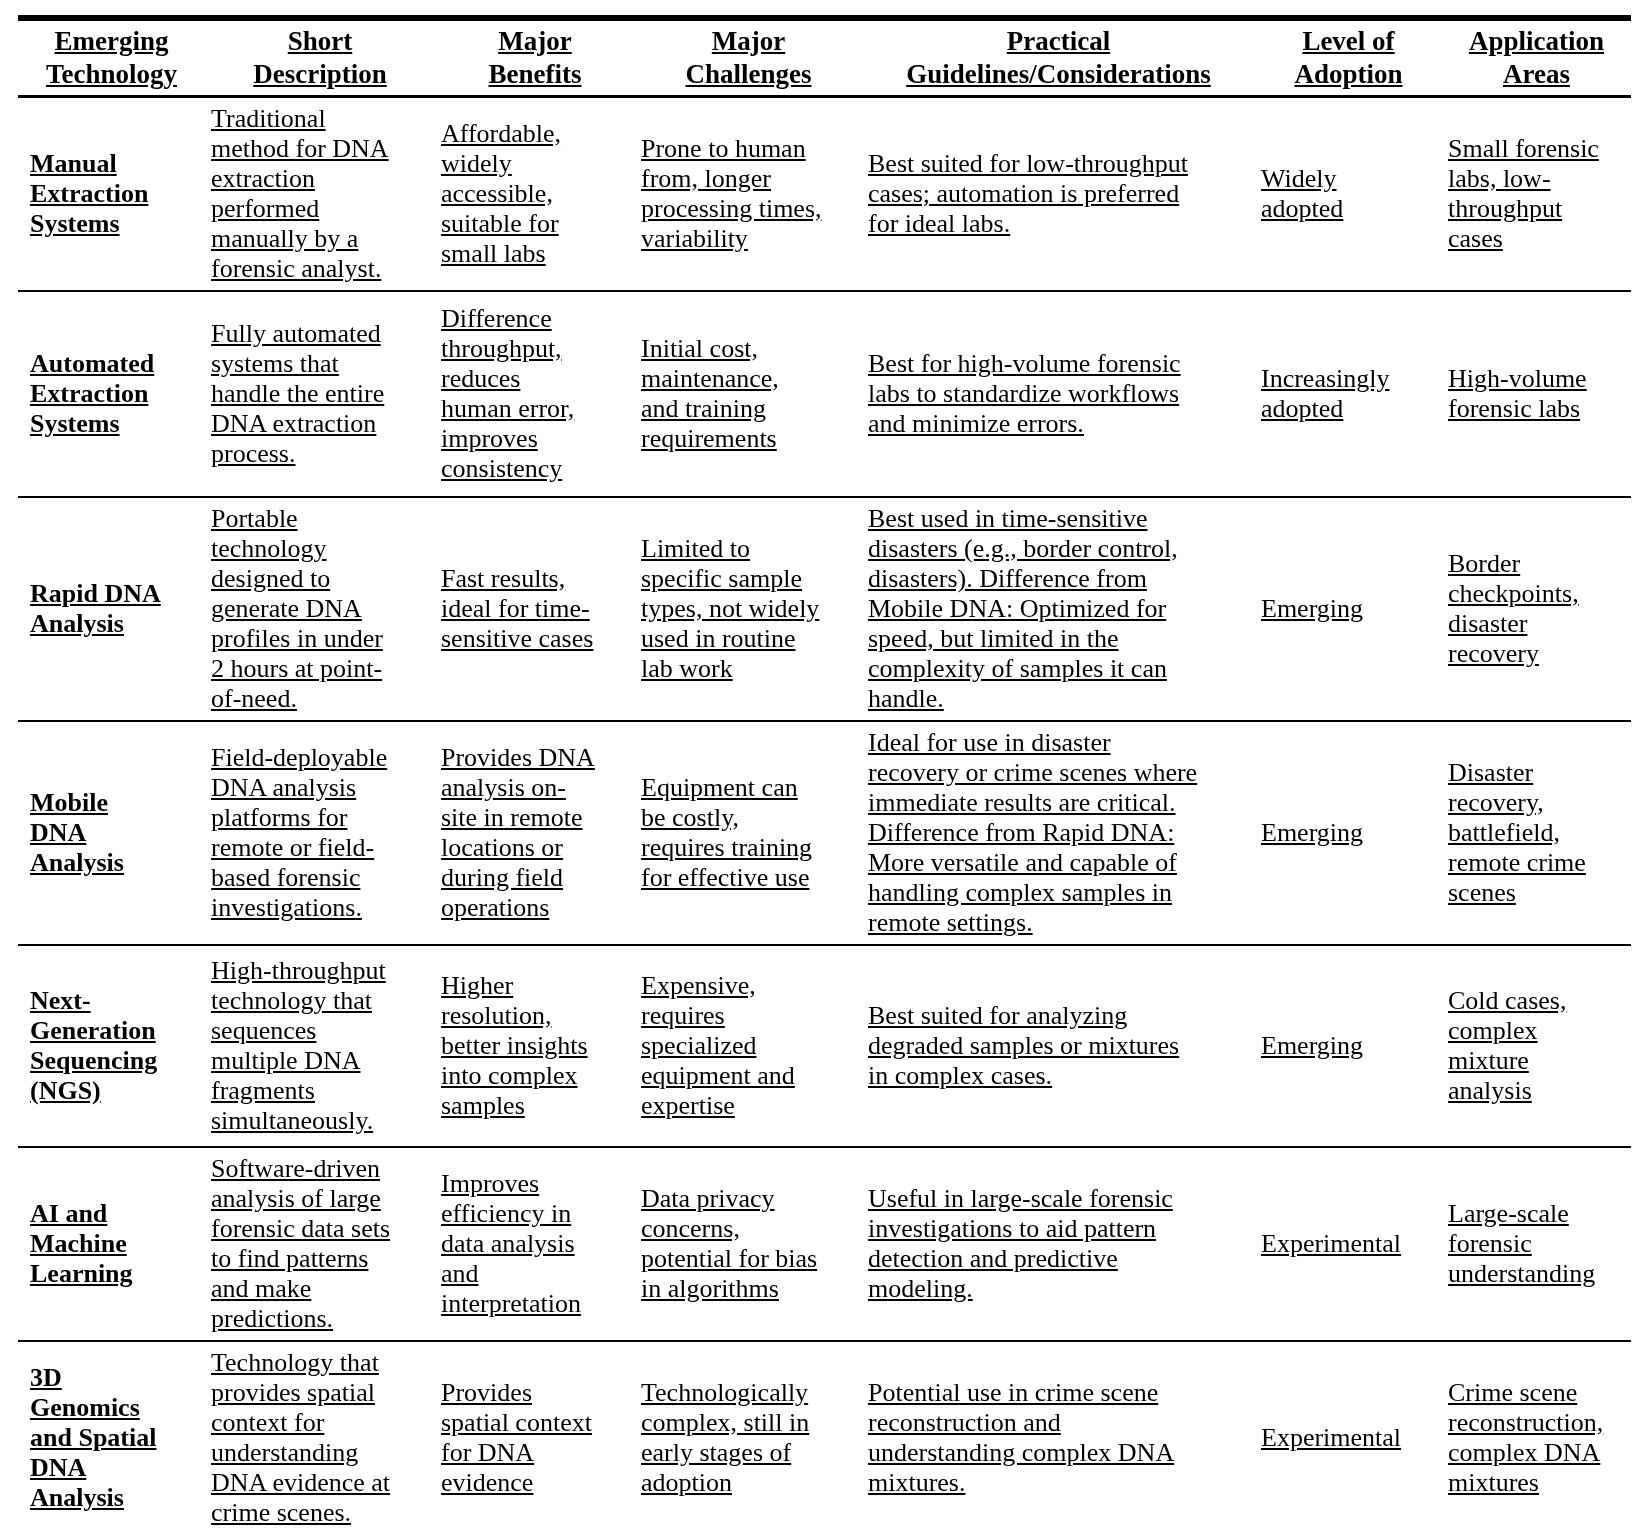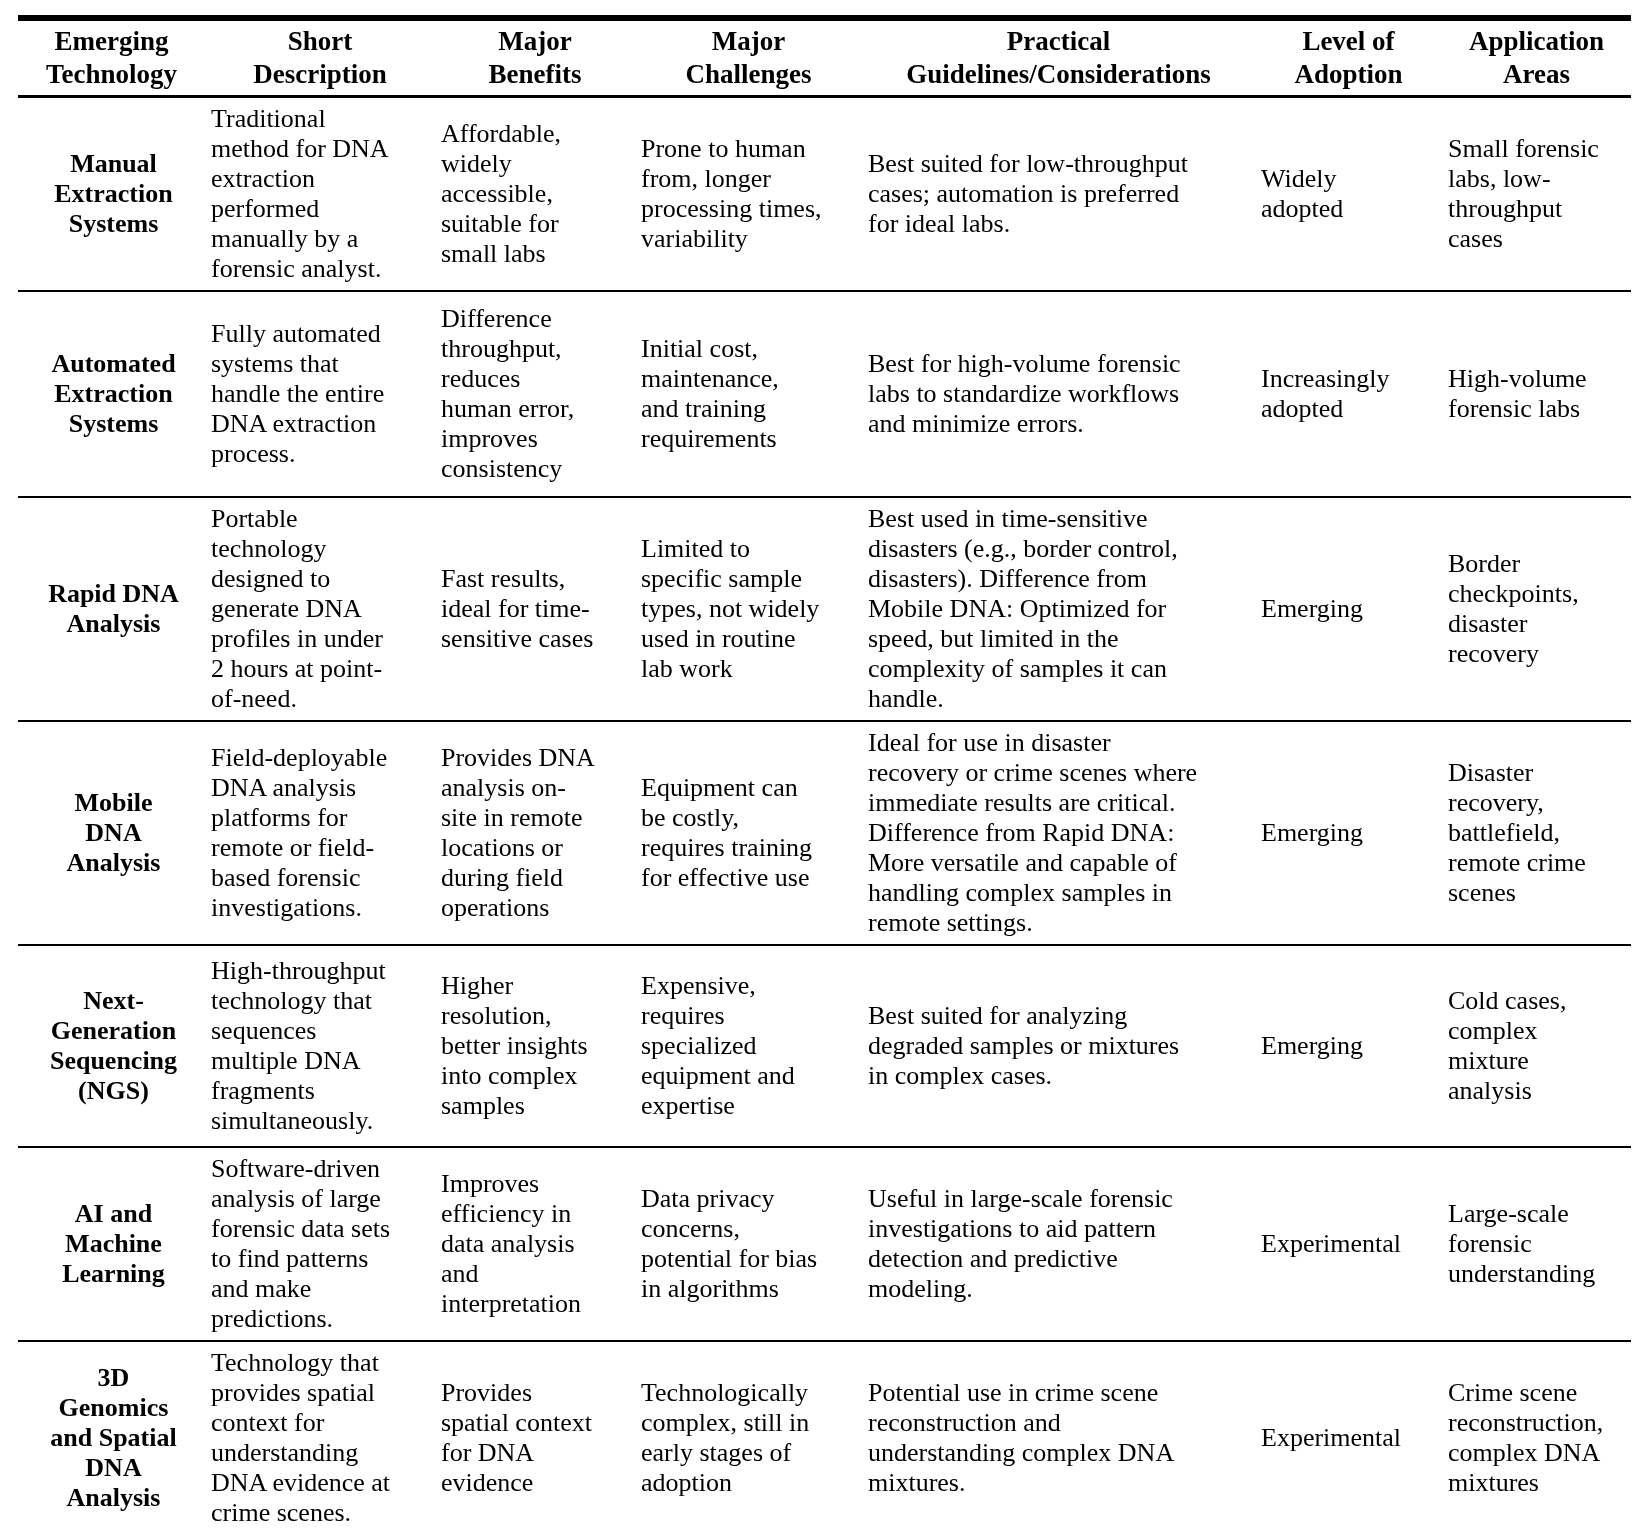--- a/index.html
+++ b/index.html
@@ -8,20 +8,21 @@
     background: #ffffff;
     color: #000000;
     font-family: "Liberation Serif", "DejaVu Serif", serif;
   }
   .page {
     width: 1649px;
     height: 1529px;
     background: #ffffff;
     box-sizing: border-box;
     padding-top: 15px;
+    text-decoration: underline;
   }
   table.tech-table {
     margin-left: 18px;
     width: 1613px;
     table-layout: fixed;
     border-collapse: collapse;
     border-top: 6px solid #000;
     border-bottom: 6px solid #000;
     font-size: 26px;
     line-height: 30px;
@@ -45,21 +46,21 @@
   }
   thead th {
     font-weight: bold;
     font-size: 27px;
     line-height: 33px;
     text-align: center;
     padding: 4px 4px;
   }
   tbody th.tech {
     font-weight: bold;
-    text-align: center;
+    text-align: left;
     padding: 6px 8px 6px 12px;
   }
   tbody td {
     text-align: left;
     padding: 6px 14px 6px 6px;
   }
   
   tbody tr:nth-child(1) { height: 177px; }
   tbody tr:nth-child(2) { height: 206px; }
   tbody tr:nth-child(3) { height: 222px; }

